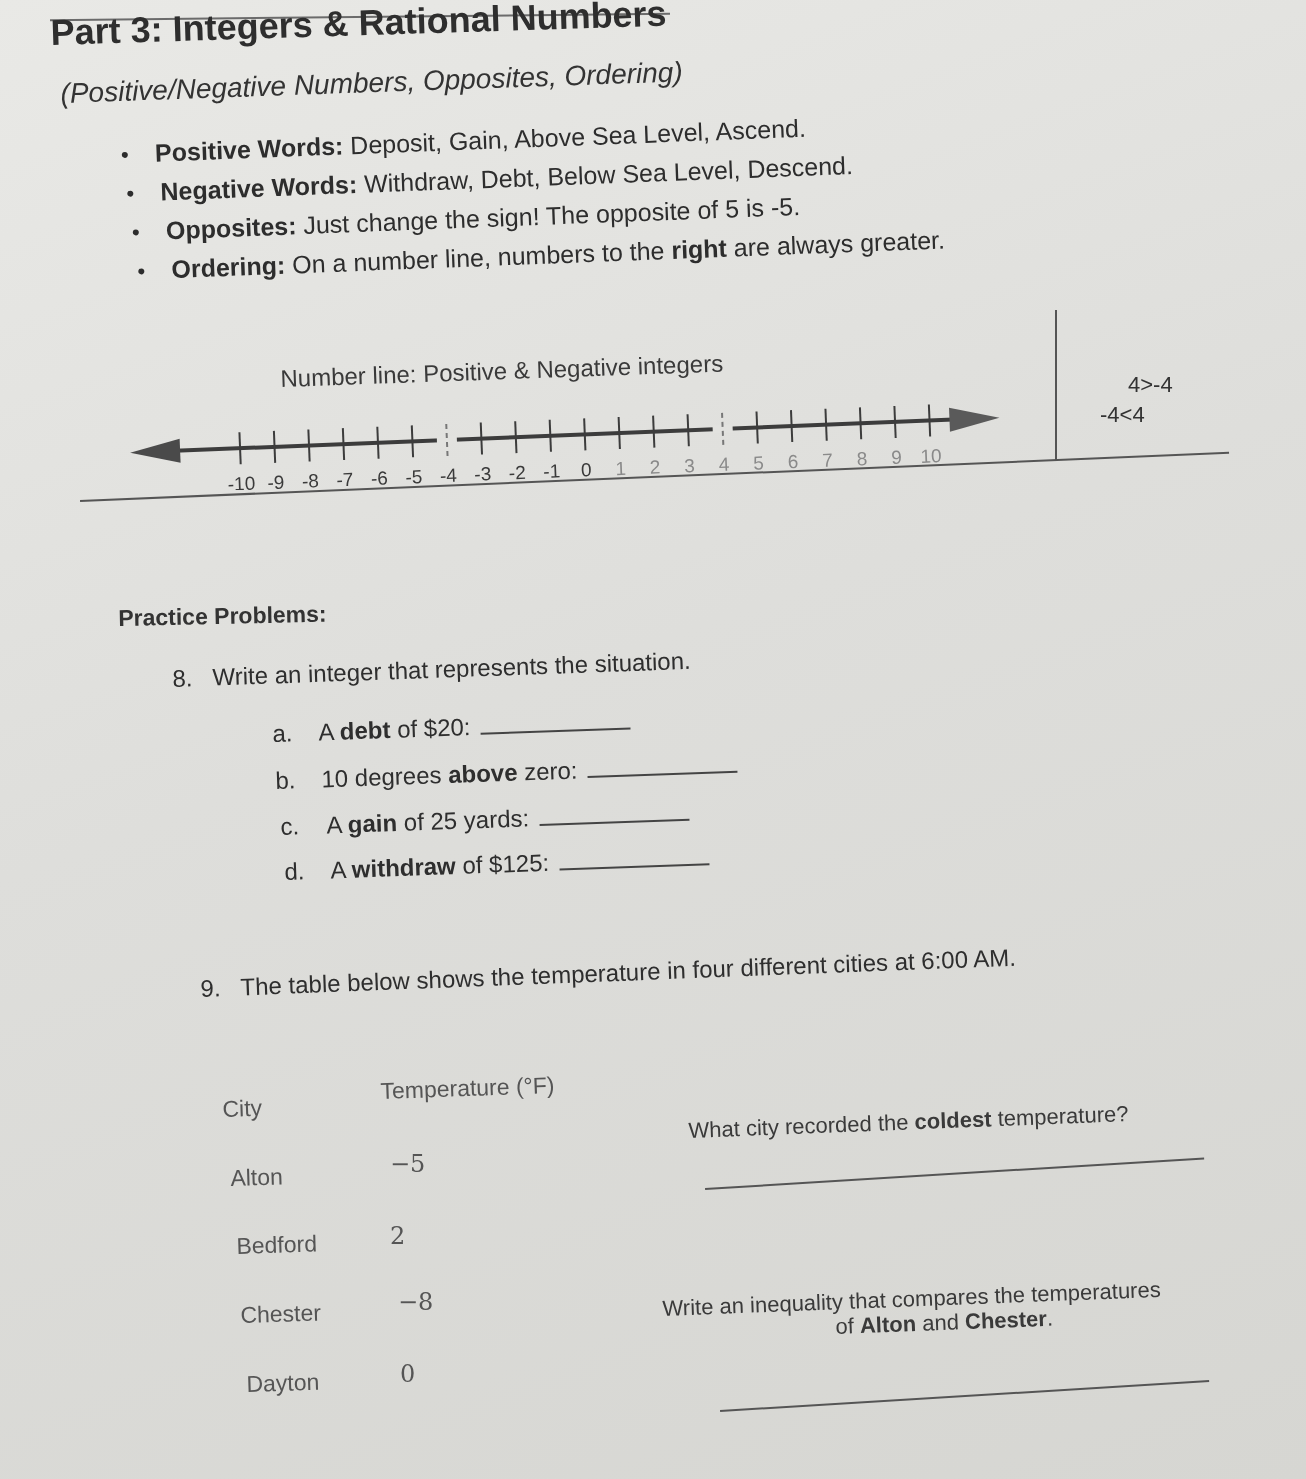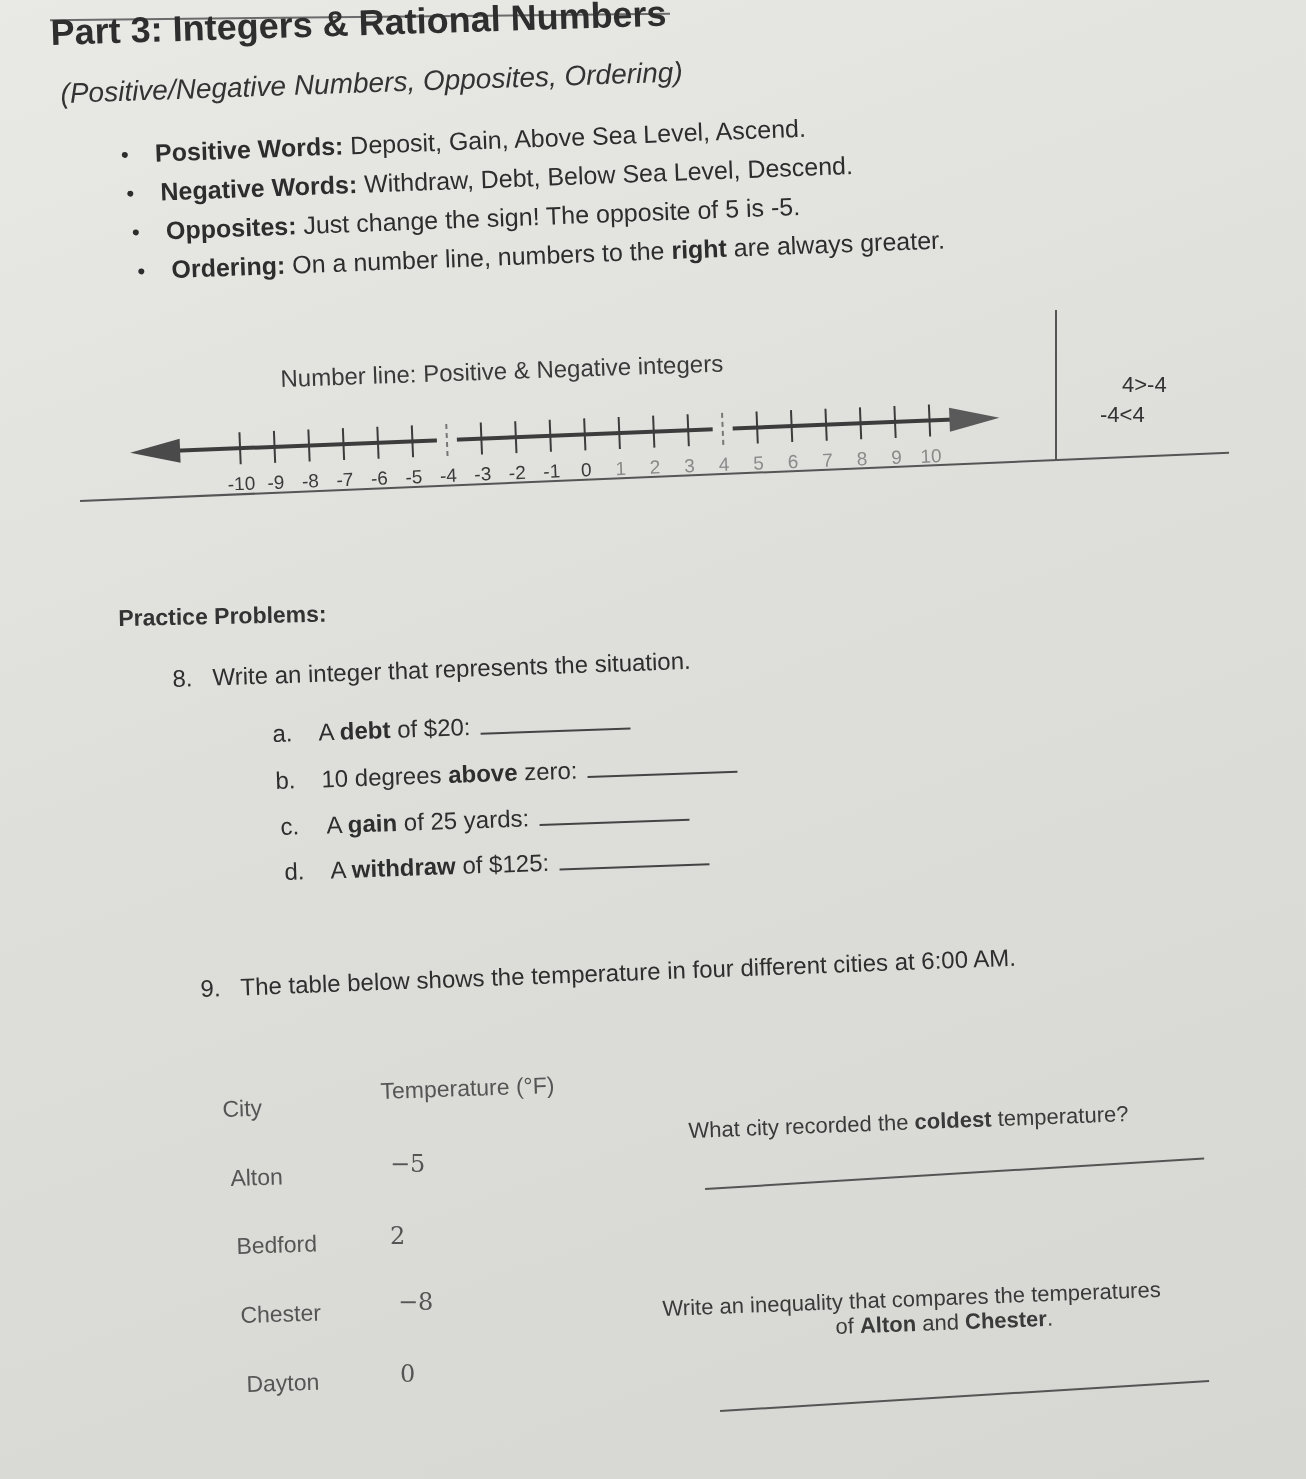--- a/index.html
+++ b/index.html
@@ -105,21 +105,21 @@
           <text x="696.5" y="87" text-anchor="middle" font-size="19" fill="#8a8a8a" font-family="Liberation Sans, sans-serif">7</text>
           <line x1="731" y1="29" x2="731" y2="61" stroke="#3c3c3c" stroke-width="2" stroke-dasharray=""></line>
           <text x="731" y="87" text-anchor="middle" font-size="19" fill="#8a8a8a" font-family="Liberation Sans, sans-serif">8</text>
           <line x1="765.5" y1="29" x2="765.5" y2="61" stroke="#3c3c3c" stroke-width="2" stroke-dasharray=""></line>
           <text x="765.5" y="87" text-anchor="middle" font-size="19" fill="#8a8a8a" font-family="Liberation Sans, sans-serif">9</text>
           <line x1="800" y1="29" x2="800" y2="61" stroke="#3c3c3c" stroke-width="2" stroke-dasharray=""></line>
           <text x="800" y="87" text-anchor="middle" font-size="19" fill="#8a8a8a" font-family="Liberation Sans, sans-serif">10</text>
         </g>
     </svg>
     <div class="ineq">
-      <div style="margin-left:22px">4&gt;-4</div>
+      <div style="margin-left:28px">4&gt;-4</div>
       <div>-4&lt;4</div>
     </div>
   </div>
 
   <div class="practice">Practice Problems:</div>
 
   <div class="q8">
     <span class="num">8.</span><span>Write an integer that represents the situation.</span>
   </div>
 

